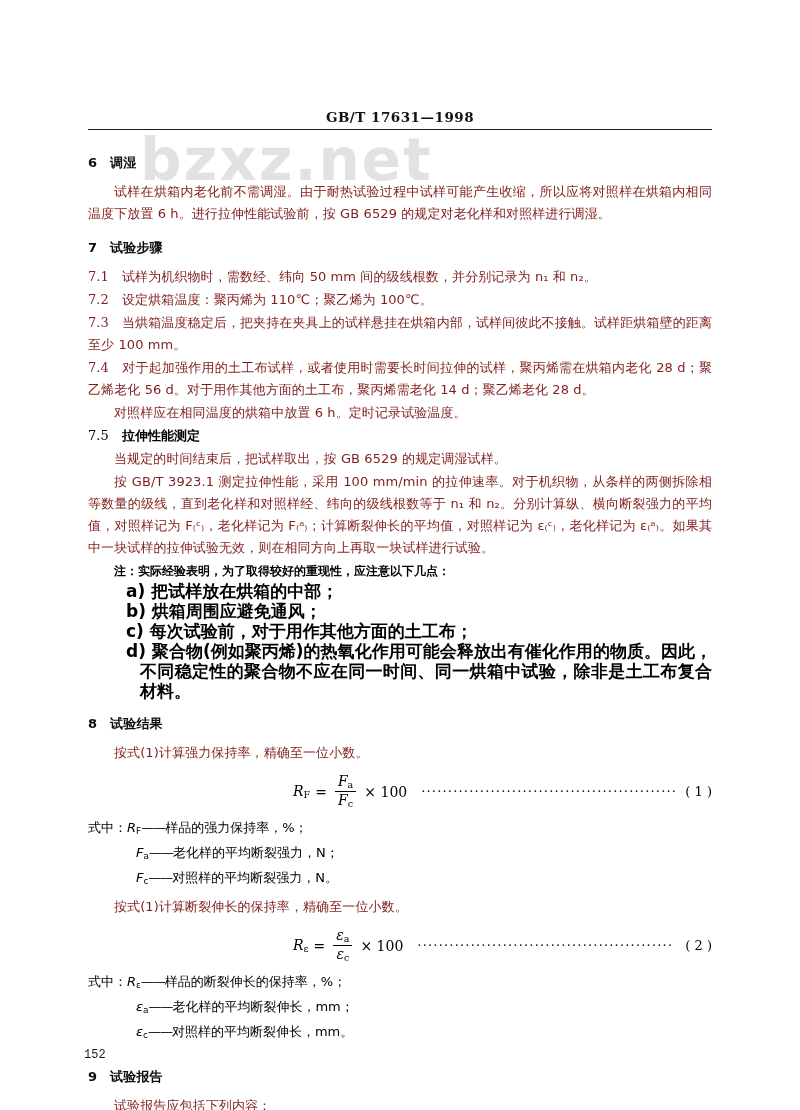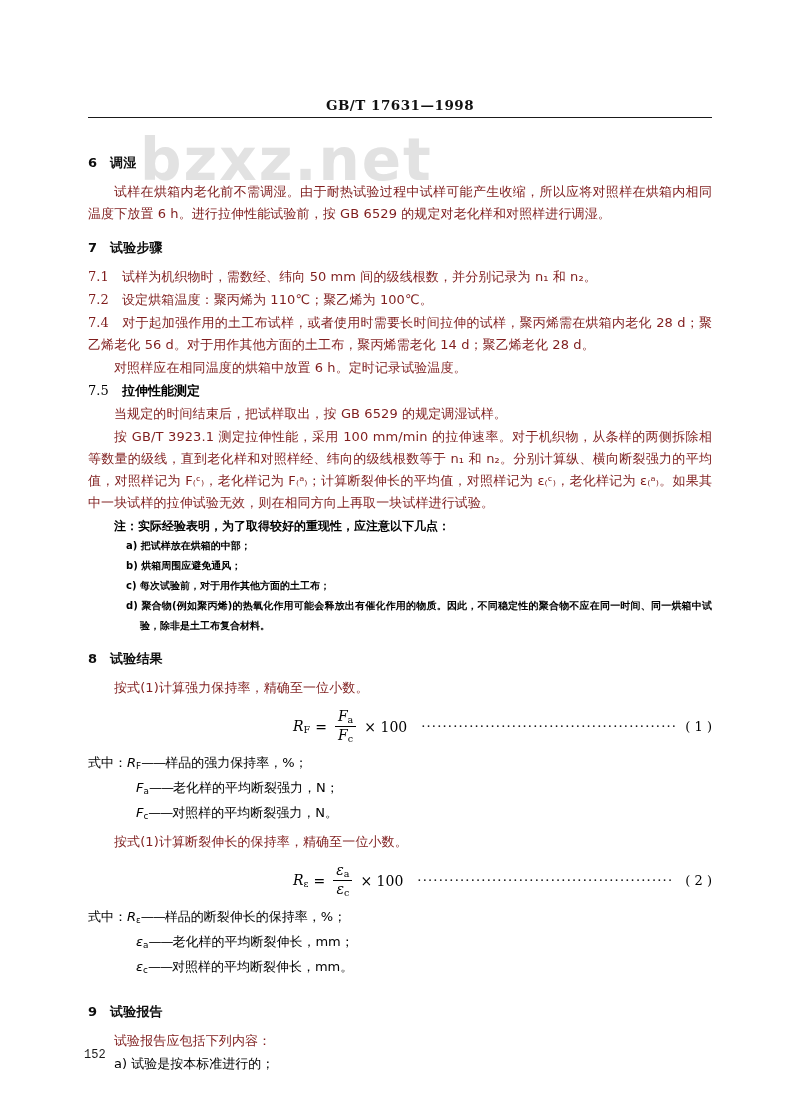--- a/index.html
+++ b/index.html
@@ -33,21 +33,21 @@
     color: #e2e2e2;
     white-space: nowrap;
     user-select: none;
     z-index: 0;
   }
 
   
   .header-area {
     position: absolute;
     left: 88px;
-    top: 96px;
+    top: 108px;
     width: 624px;
     z-index: 2;
   }
   .header-title {
     text-align: center;
     font-family: "DejaVu Serif", "Liberation Serif", serif;
     font-size: 13.5px;
     font-weight: bold;
     letter-spacing: 0.5px;
     color: #111;
@@ -115,21 +115,21 @@
     margin: 2px 0 0 0;
     padding-left: 26px;
     font-weight: bold;
   }
   .note-list {
     margin: 0;
     padding: 0;
     list-style: none;
   }
   .note-list li {
-    font-size: 10px;
+    font-size: 17px;
     line-height: 20px;
     padding-left: 52px;
     text-indent: -14px;
     margin: 0;
     font-weight: bold;
     text-align: justify;
   }
 
   
   .formula-row {
@@ -231,20 +231,21 @@
     <p class="para indent">试样在烘箱内老化前不需调湿。由于耐热试验过程中试样可能产生收缩，所以应将对照样在烘箱内相同温度下放置 6 h。进行拉伸性能试验前，按 GB 6529 的规定对老化样和对照样进行调湿。</p>
 
     <div class="sec-head">
       <span class="num">7</span><span>试验步骤</span>
     </div>
 
     <p class="para"><span class="itemnum">7.1</span><span>试样为机织物时，需数经、纬向 50 mm 间的级线根数，并分别记录为 n₁ 和 n₂。</span></p>
 
     <p class="para"><span class="itemnum">7.2</span><span>设定烘箱温度：聚丙烯为 110℃；聚乙烯为 100℃。</span></p>
 
+    <p class="para"><span class="itemnum">7.3</span><span>当烘箱温度稳定后，把夹持在夹具上的试样悬挂在烘箱内部，试样间彼此不接触。试样距烘箱壁的距离至少 100 mm。</span></p>
 
     <p class="para"><span class="itemnum">7.4</span><span>对于起加强作用的土工布试样，或者使用时需要长时间拉伸的试样，聚丙烯需在烘箱内老化 28 d；聚乙烯老化 56 d。对于用作其他方面的土工布，聚丙烯需老化 14 d；聚乙烯老化 28 d。</span></p>
 
     <p class="para indent">对照样应在相同温度的烘箱中放置 6 h。定时记录试验温度。</p>
 
     <p class="subhead"><span class="itemnum">7.5</span><span>拉伸性能测定</span></p>
 
     <p class="para indent">当规定的时间结束后，把试样取出，按 GB 6529 的规定调湿试样。</p>
     <p class="para indent">按 GB/T 3923.1 测定拉伸性能，采用 100 mm/min 的拉伸速率。对于机织物，从条样的两侧拆除相等数量的级线，直到老化样和对照样经、纬向的级线根数等于 n₁ 和 n₂。分别计算纵、横向断裂强力的平均值，对照样记为 F₍ᶜ₎，老化样记为 F₍ᵃ₎；计算断裂伸长的平均值，对照样记为 ε₍ᶜ₎，老化样记为 ε₍ᵃ₎。如果其中一块试样的拉伸试验无效，则在相同方向上再取一块试样进行试验。</p>
 

